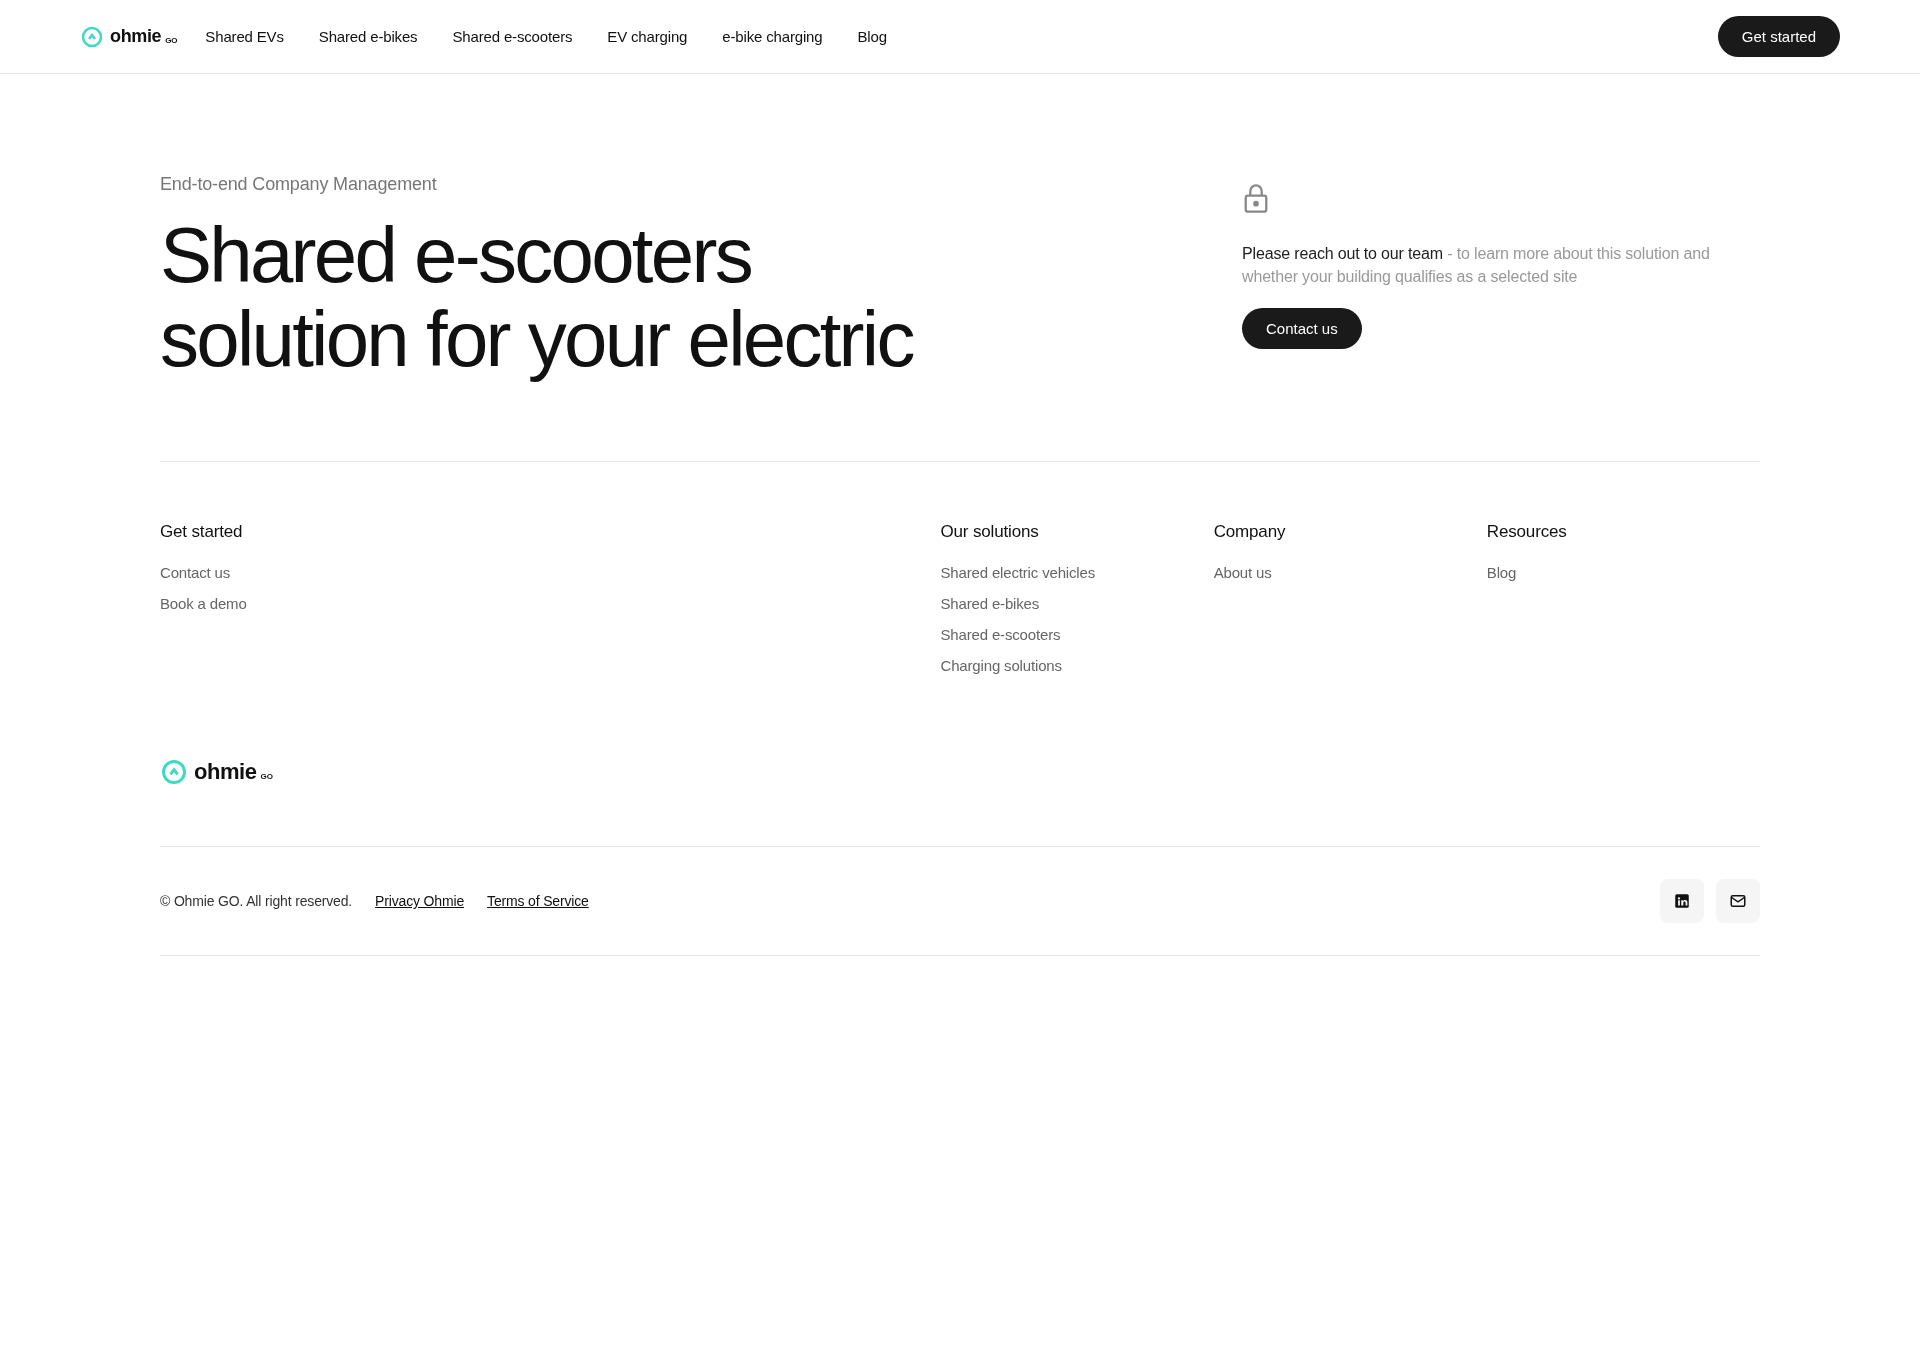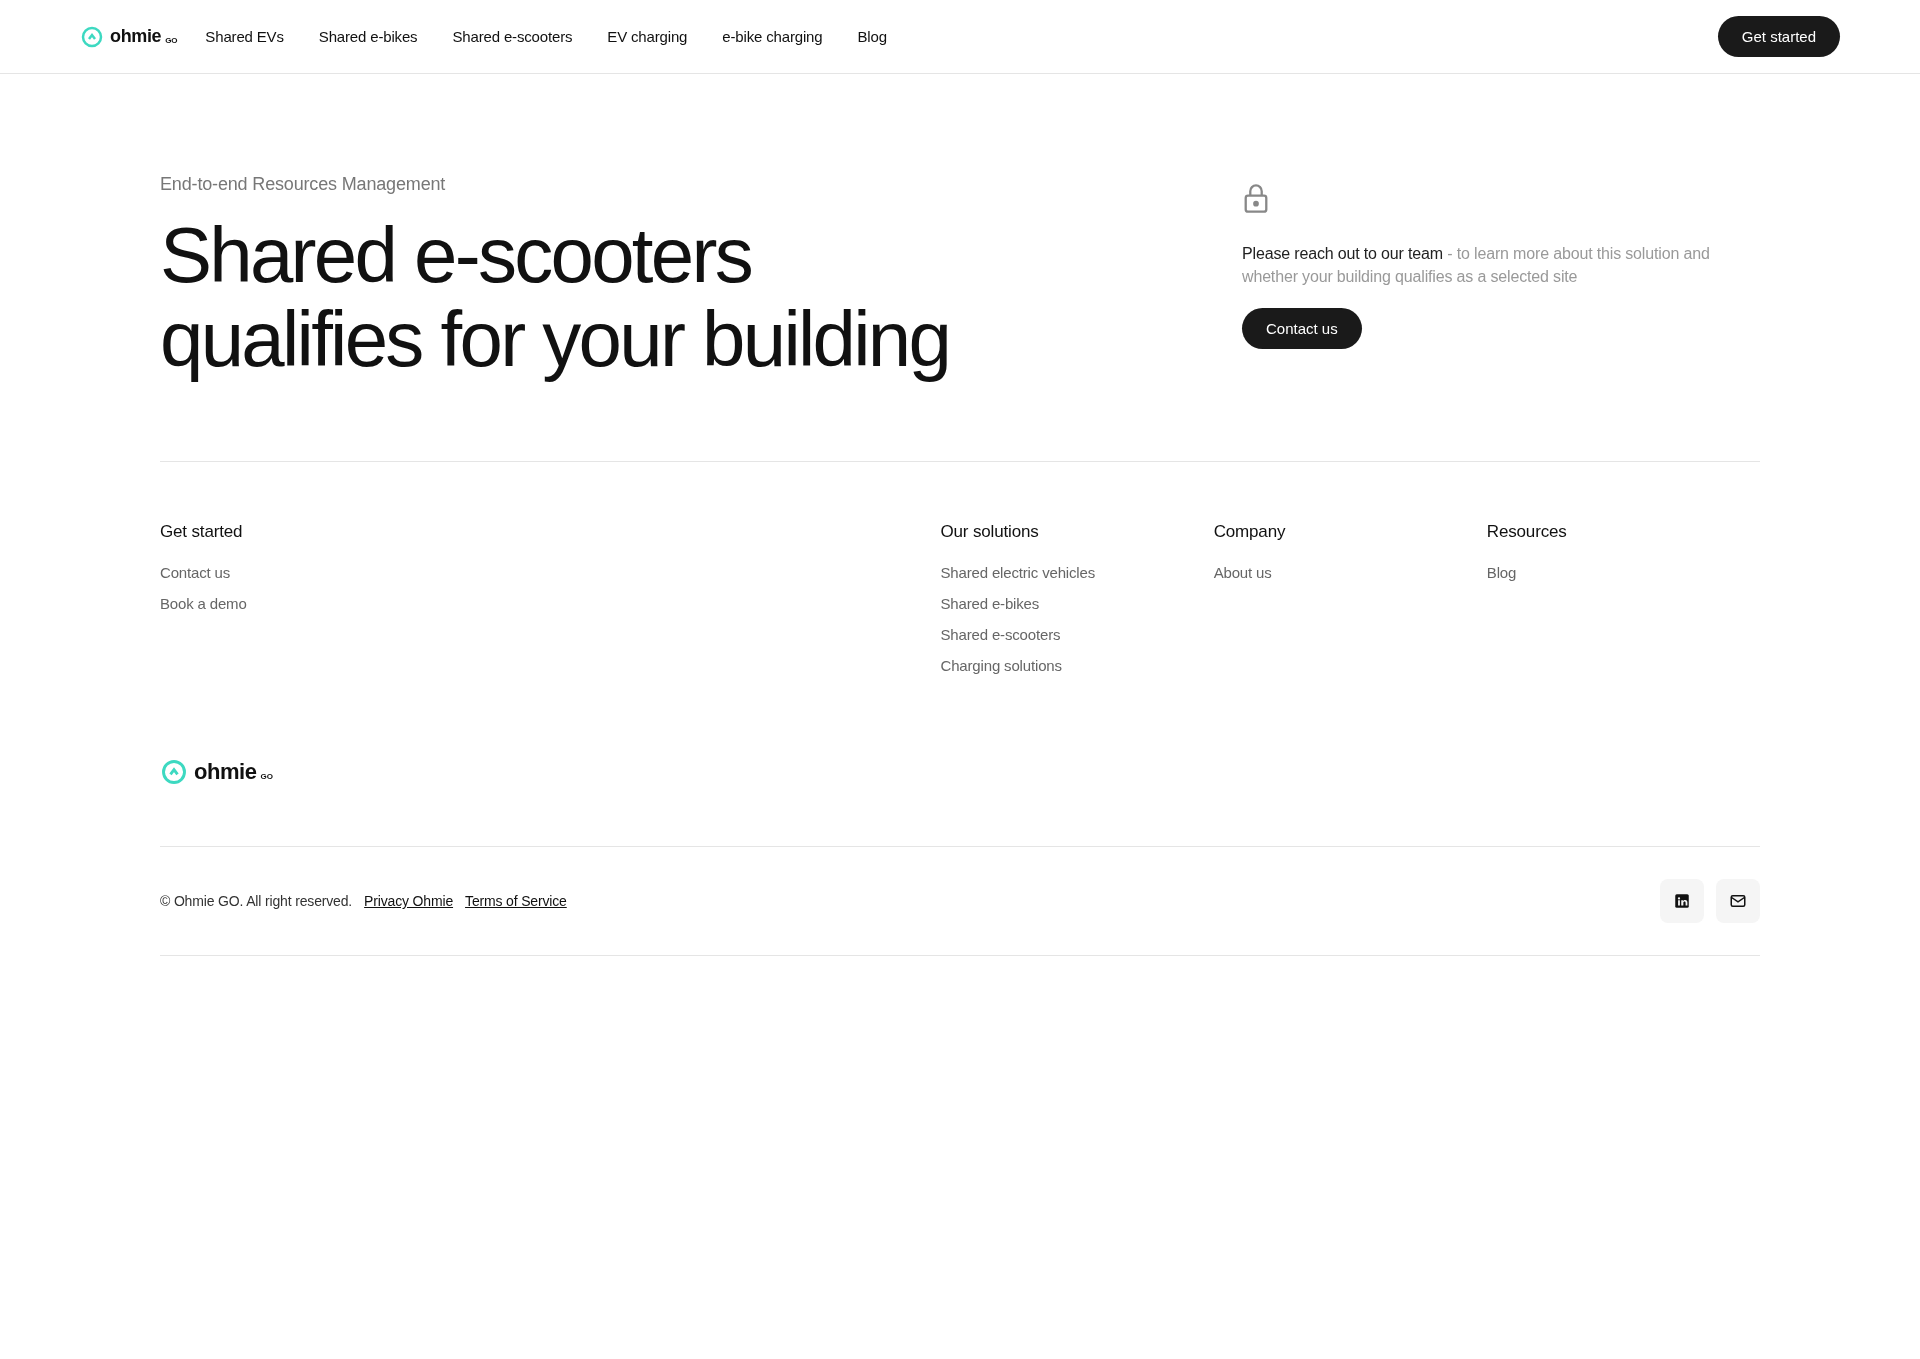--- a/index.html
+++ b/index.html
@@ -164,21 +164,21 @@
     .footer-bottom {
       display: flex;
       align-items: center;
       justify-content: space-between;
       padding: 32px 0;
       border-top: 1px solid #e5e5e5;
       border-bottom: 1px solid #e5e5e5;
     }
     .footer-bottom-left {
       display: flex;
-      gap: 12px;
+      gap: 23px;
       align-items: flex-end;
       font-size: 14px;
       color: #333;
     }
     .footer-bottom-left a {
       color: #111;
       text-decoration: underline;
       cursor: pointer;
     }
     .social-icons {
@@ -221,24 +221,24 @@
       <a class="nav-item">e-bike charging</a>
       <a class="nav-item">Blog</a>
     </nav>
   </div>
   <button class="btn-dark">Get started</button>
 </header>
 
 <div class="container">
   <section class="hero">
     <div class="hero-left">
-      <div class="eyebrow">End-to-end Resources Management</div>
+      <div class="eyebrow">End-to-end Company Management</div>
       <h1 class="hero-title">
         <span>Shared e-scooters</span><br>
-        <span>qualifies for your building</span>
+        <span>solution for your electric</span>
       </h1>
     </div>
     <div class="hero-right">
       <svg class="lock-icon" viewBox="0 0 24 28" fill="none" stroke="#888" stroke-width="2">
         <rect x="3" y="12" width="18" height="14" rx="2"></rect>
         <path d="M7 12 V8 a5 5 0 0 1 10 0 V12"></path>
         <circle cx="12" cy="19" r="1.5" fill="#888"></circle>
       </svg>
       <p class="para2">
         <span class="strong">Please reach out to our team</span><span class="muted"> - to learn more about this solution and whether your building qualifies as a selected site</span>

